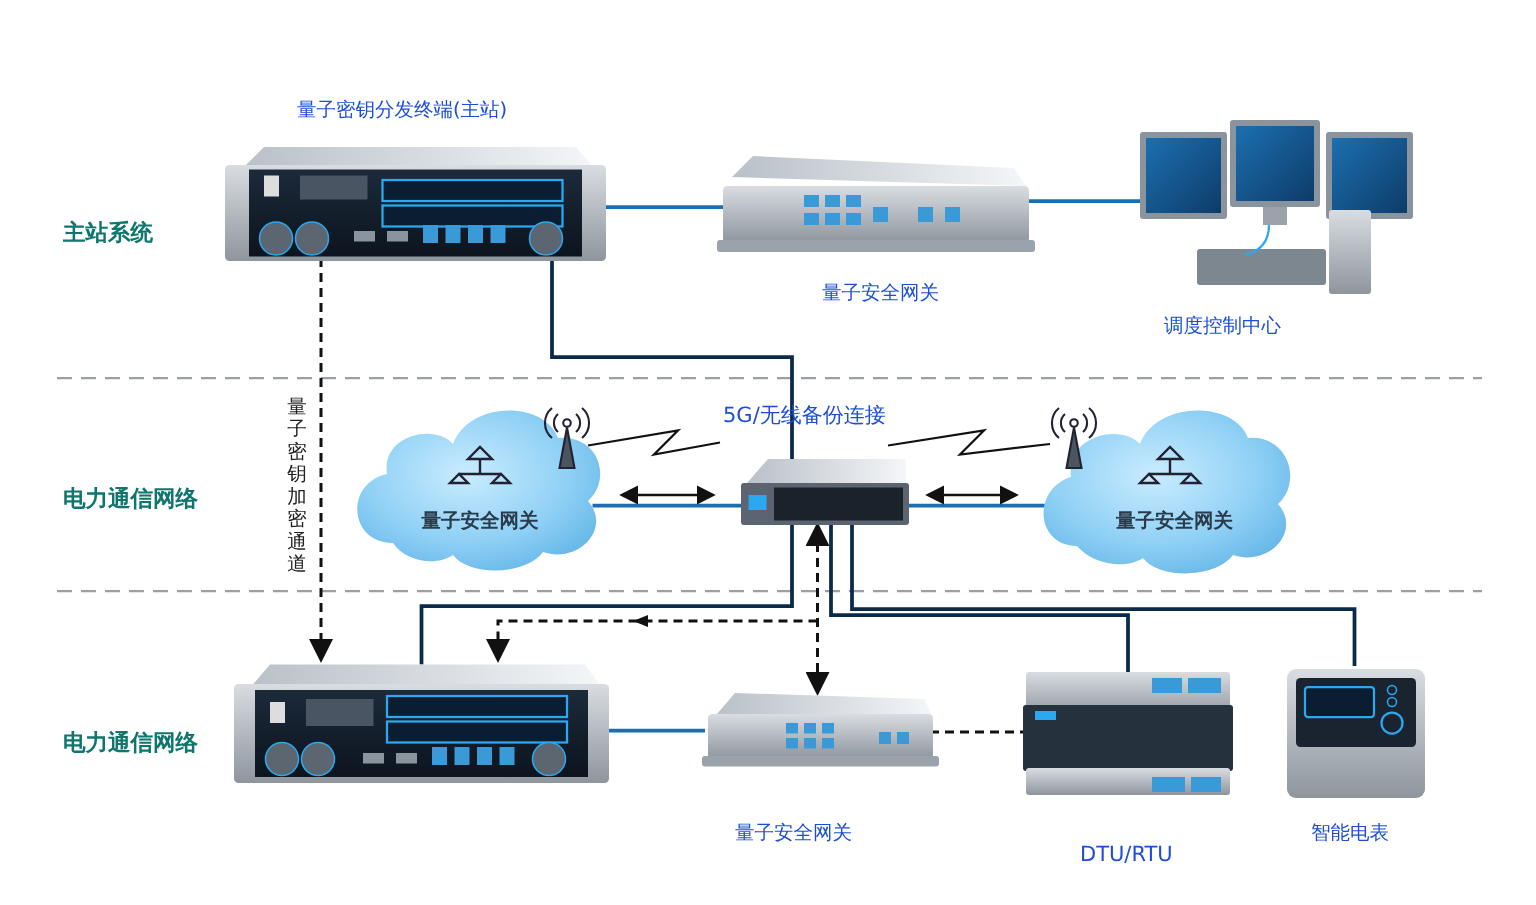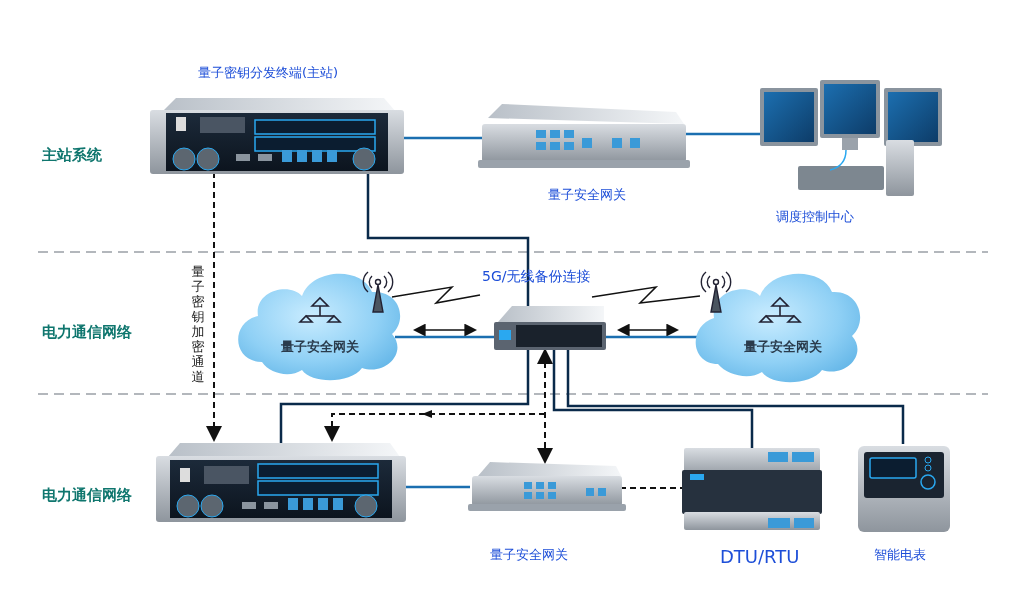--- a/index.html
+++ b/index.html
@@ -239,15 +239,15 @@
       <div>道</div>
     </div>
 <div class="lbl" style="left:482px;top:268px;font-size:14px">5G/无线备份连接</div>
 
 <div class="lbl" style="left:198px;top:64px">量子密钥分发终端(主站)</div>
 <div class="lbl" style="left:548px;top:186px">量子安全网关</div>
 <div class="lbl" style="left:776px;top:208px">调度控制中心</div>
 <div class="cloud-label" style="left:281px;top:338px">量子安全网关</div>
 <div class="cloud-label" style="left:744px;top:338px">量子安全网关</div>
 <div class="lbl" style="left:490px;top:546px">量子安全网关</div>
-<div class="lbl" style="left:720px;top:546px;font-size:18px">DTU/RTU</div>
+<div class="lbl" style="left:720px;top:562px;font-size:14px">DTU/RTU</div>
 <div class="lbl" style="left:874px;top:546px">智能电表</div>
 </div>
 
 </body></html>

